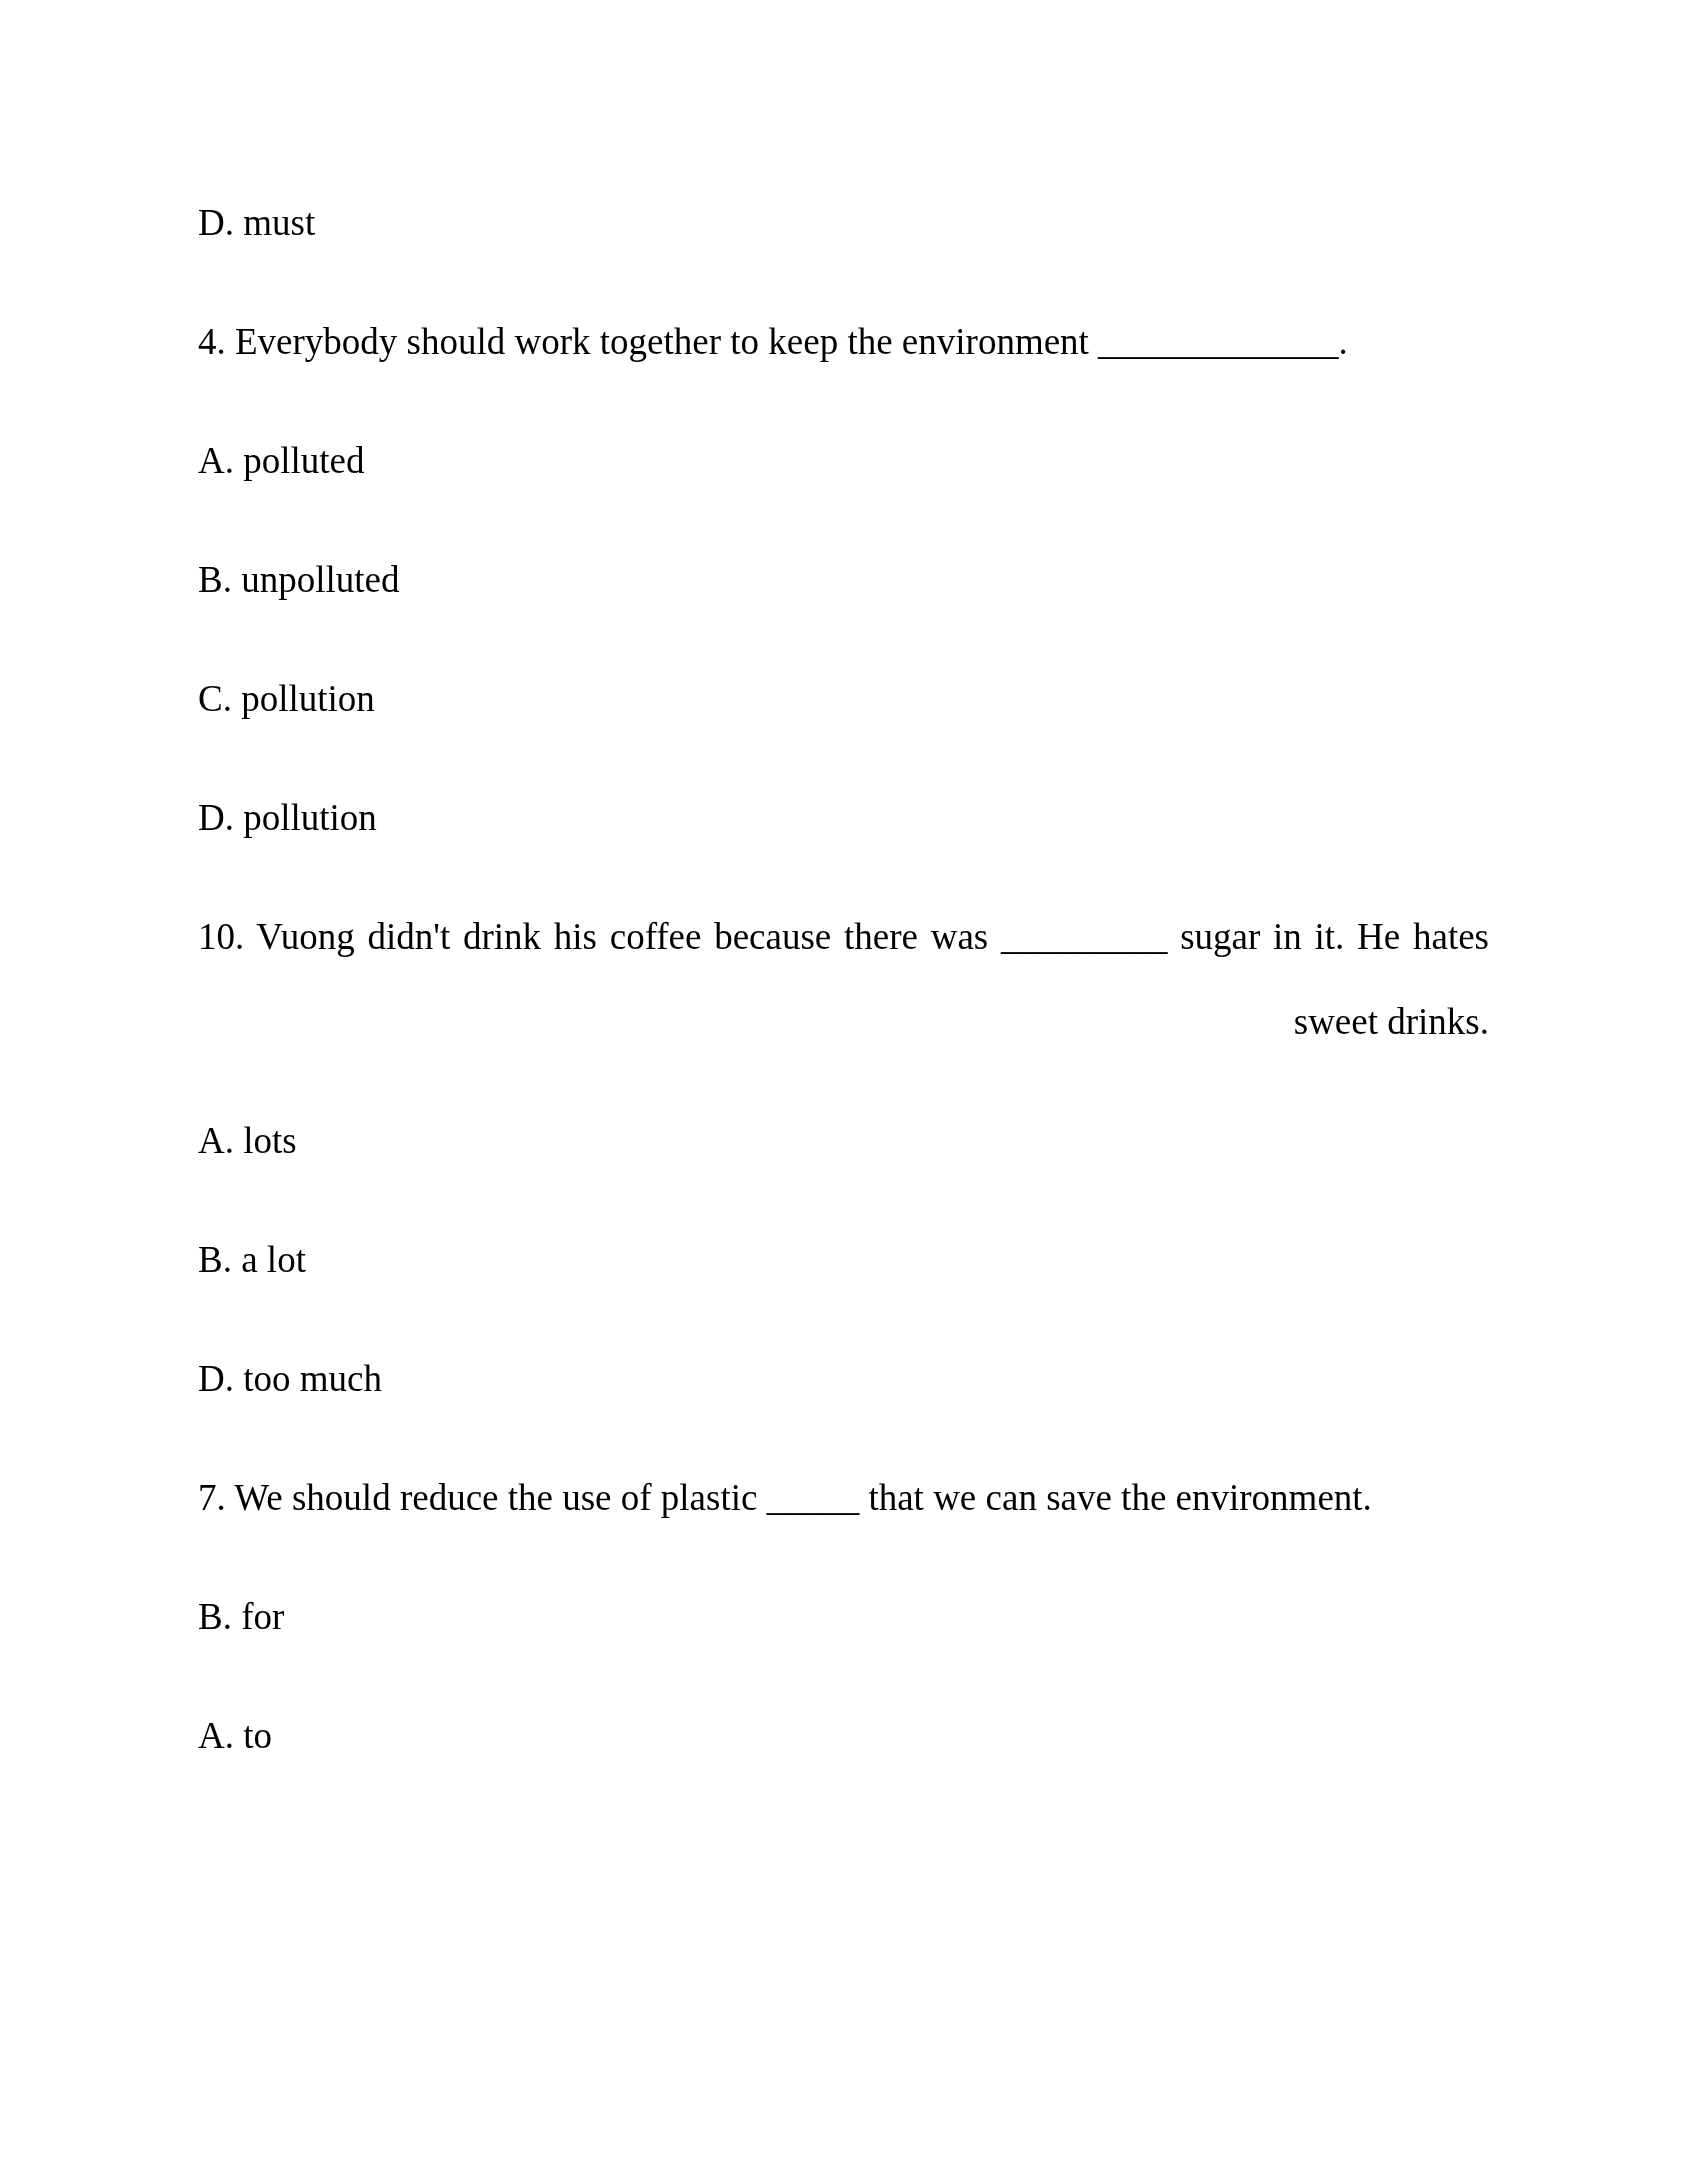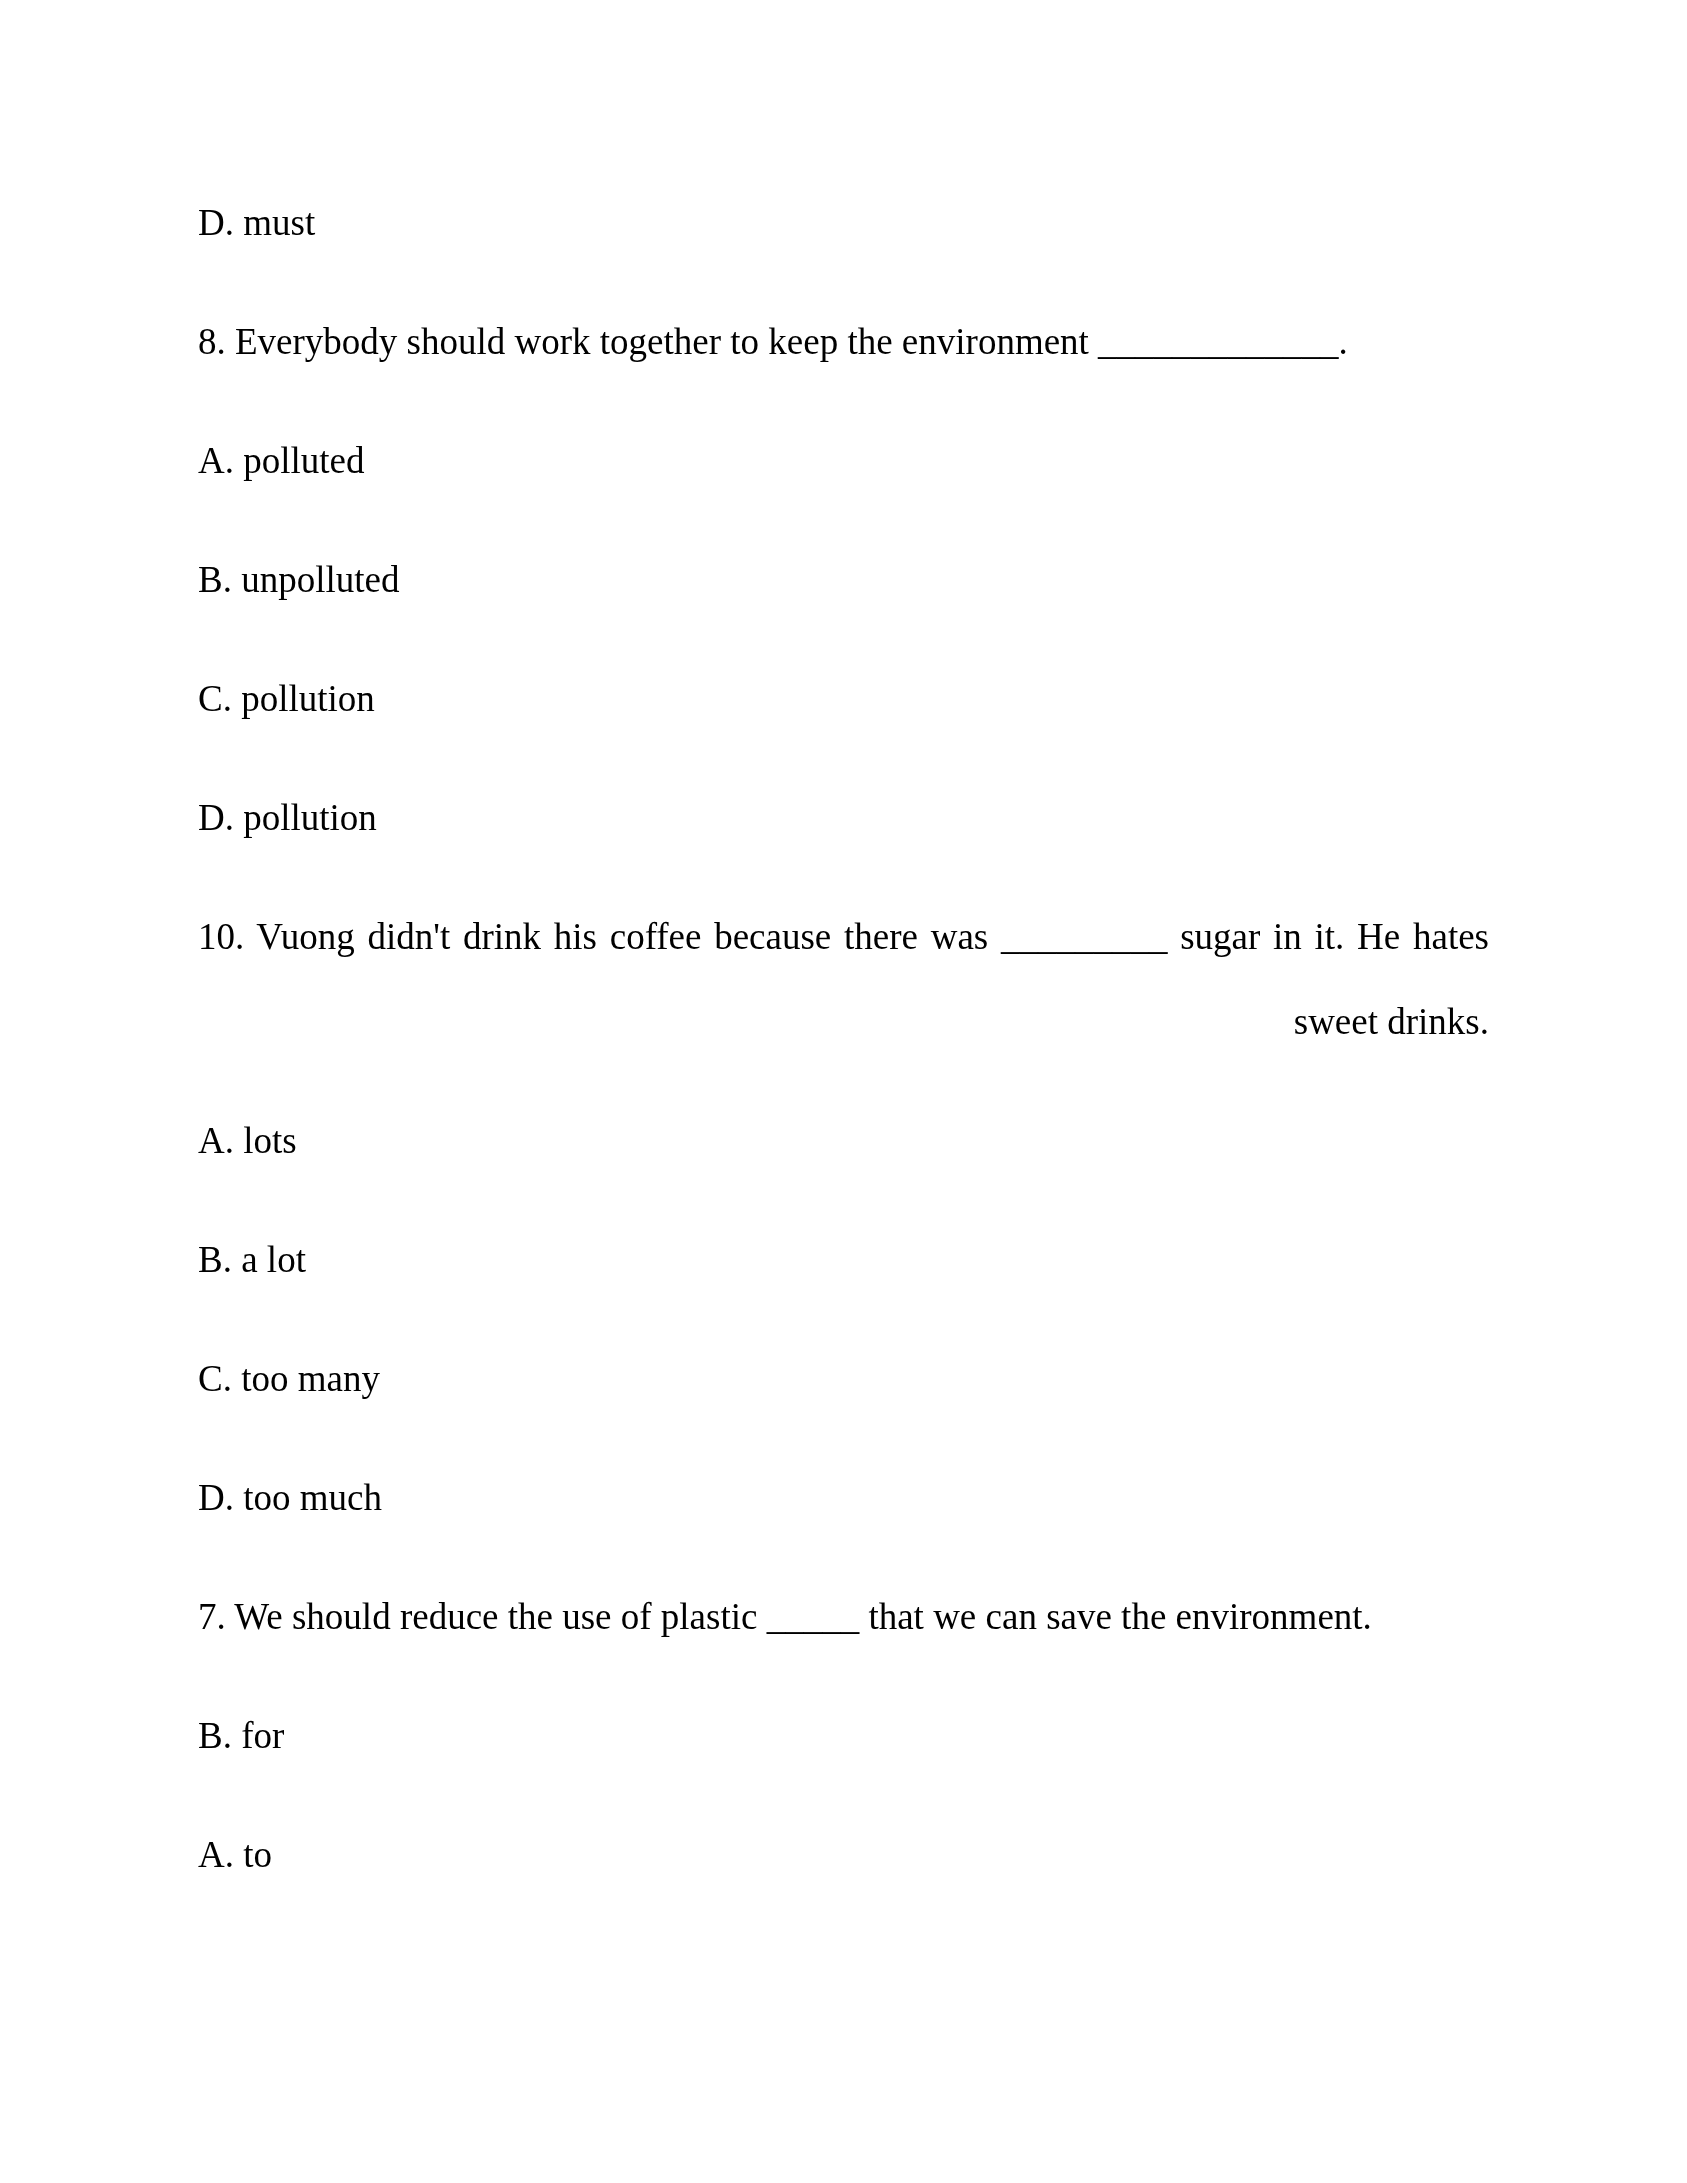--- a/index.html
+++ b/index.html
@@ -37,31 +37,30 @@
     text-align: right;
   }
 </style>
 </head>
 <body>
 
 <div class="page" style="background: rgb(255, 255, 255); color: rgb(0, 0, 0);">
 
   <div class="para">D. must</div>
 
-  <div class="para">8. Everybody should work together to keep the environment _____________.</div>
+  <div class="para">4. Everybody should work together to keep the environment _____________.</div>
   <div class="para">A. polluted</div>
   <div class="para">B. unpolluted</div>
   <div class="para">C. pollution</div>
   <div class="para">D. pollution</div>
 
   <div class="para justified-line">10. Vuong didn't drink his coffee because there was _________ sugar in it. He hates</div>
   <div class="para continuation-line">sweet drinks.</div>
   <div class="para">A. lots</div>
   <div class="para">B. a lot</div>
-  <div class="para">C. too many</div>
   <div class="para">D. too much</div>
 
   <div class="para">7. We should reduce the use of plastic _____ that we can save the environment.</div>
   <div class="para">B. for</div>
   <div class="para">A. to</div>
 
 </div>
 
 
 </body></html>

